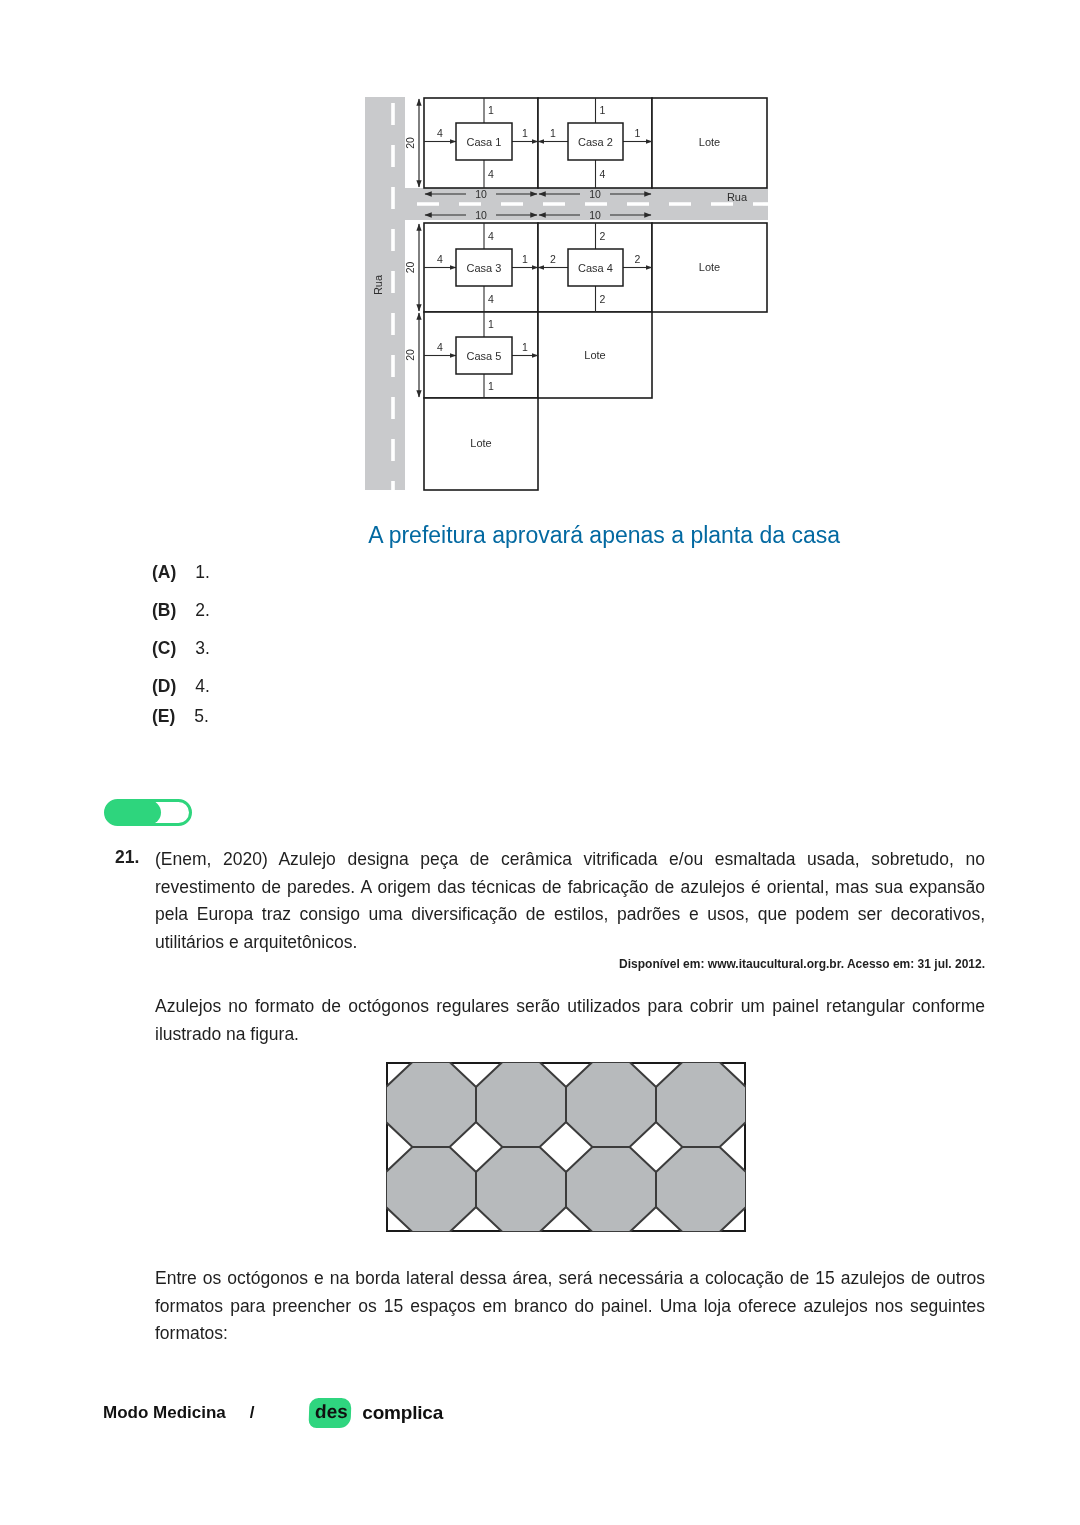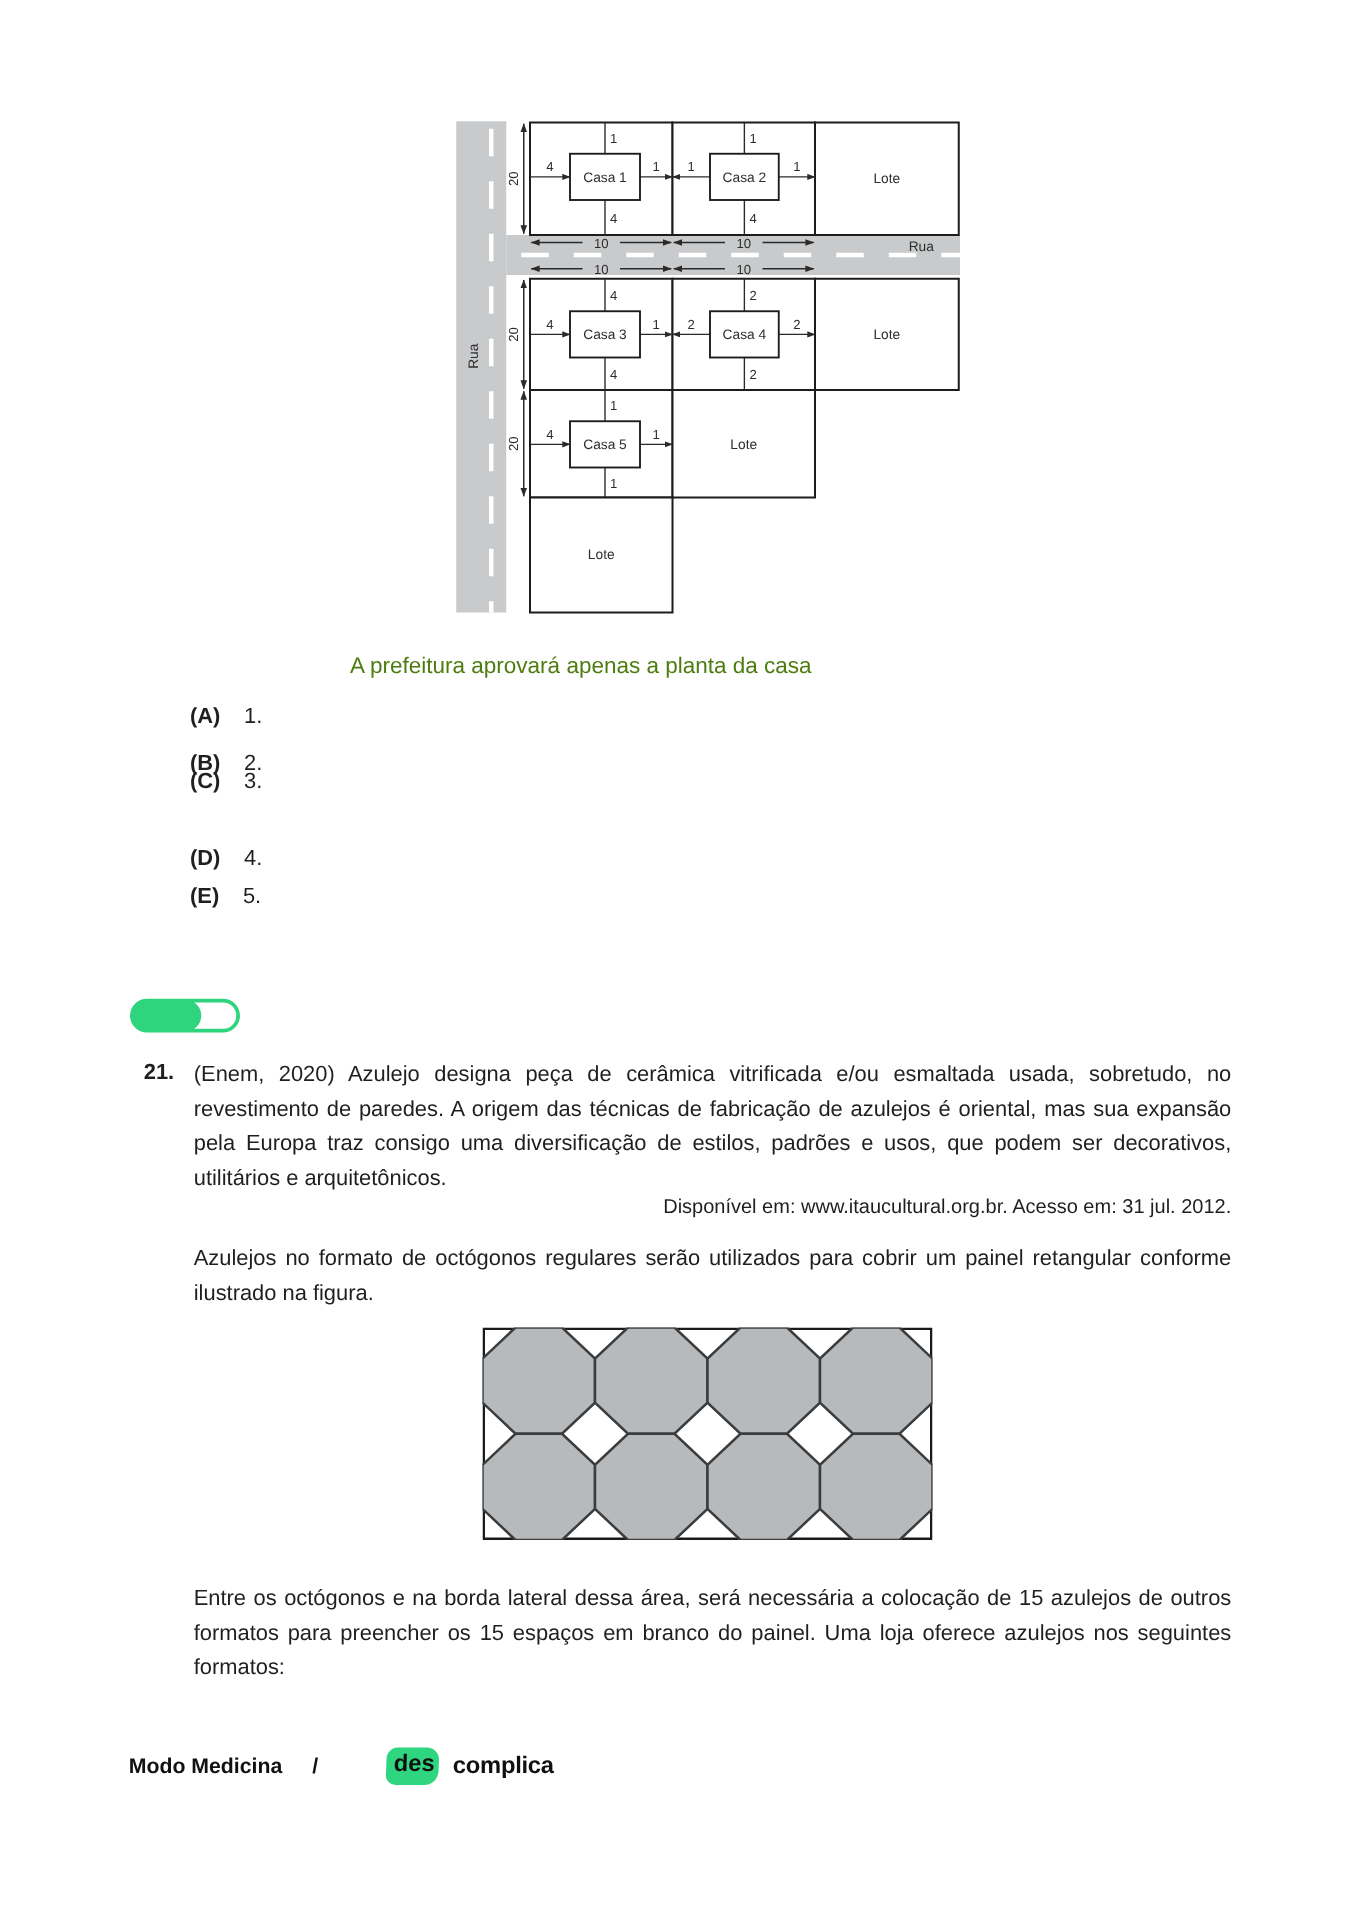--- a/index.html
+++ b/index.html
@@ -13,39 +13,39 @@
   
   #street-svg text { fill:#2e2e2e; }
   .lot { fill:#ffffff; stroke:#1c1c1c; stroke-width:1.6; }
   .house { fill:#ffffff; stroke:#1c1c1c; stroke-width:1.5; }
   .conn { stroke:#2a2a2a; stroke-width:1.1; fill:none; }
   .dim  { stroke:#2a2a2a; stroke-width:1.2; fill:none; }
   .lbl  { font-size:10.5px; }
   .name { font-size:11px; }
 
   
-  .fig-caption { font-size:18px; color:#4d7c0f; text-align:left; }
+  .fig-caption { font-size:23px; color:#0369a1; text-align:right; }
   .opt-row { font-size:17.5px; }
   .opt-letter { font-weight:bold; }
   .opt-value { margin-left:19px; }
 
   
   .toggle {
     width:88px; height:27px; border:3px solid #2ed57d; border-radius:16px;
     background:#ffffff; position:absolute; box-sizing:border-box; cursor:pointer;
   }
   .toggle .knob {
     position:absolute; left:-2px; top:-2px; width:56px; height:25px;
     background:#2ed57d; border-radius:14px;
   }
 
   
   .q-number { font-size:17.5px; font-weight:bold; }
   .body-par { font-size:17.5px; line-height:27.6px; text-align:justify; margin:0; }
-  .source-line { font-size:16px; font-weight:normal; text-align:right; }
+  .source-line { font-size:12px; font-weight:bold; text-align:right; }
 
   
   .footer-brand { font-size:17px; font-weight:bold; color:#111; }
   .footer-sep { margin-left:12px; font-weight:bold; }
   .logo-wrap { display:flex; align-items:center; }
   .logo-des {
     display:inline-block; background:#2fd57f; color:#101010; font-weight:bold;
     font-size:19px; padding:3px 3px 5px 6px; border-radius:9px 10px 11px 8px;
     transform:skew(-2deg,0deg);
   }
@@ -163,21 +163,21 @@
   </svg>
 
   <div class="abs fig-caption" style="left:280px; top:522px; width:560px;">A prefeitura aprovará apenas a planta da casa</div>
 
   <div class="abs opt-row" style="left:152px; top:562px;">
     <span class="opt-letter">(A)</span><span class="opt-value">1.</span>
   </div>
   <div class="abs opt-row" style="left:152px; top:600px;">
     <span class="opt-letter">(B)</span><span class="opt-value">2.</span>
   </div>
-  <div class="abs opt-row" style="left:152px; top:614px;">
+  <div class="abs opt-row" style="left:152px; top:638px;">
     <span class="opt-letter">(C)</span><span class="opt-value">3.</span>
   </div>
   <div class="abs opt-row" style="left:152px; top:676px;">
     <span class="opt-letter">(D)</span><span class="opt-value">4.</span>
   </div>
   <div class="abs opt-row" style="left:152px; top:706px;">
     <span class="opt-letter">(E)</span><span class="opt-value">5.</span>
   </div>
 
   <div class="toggle" style="left:104px; top:799px;">

